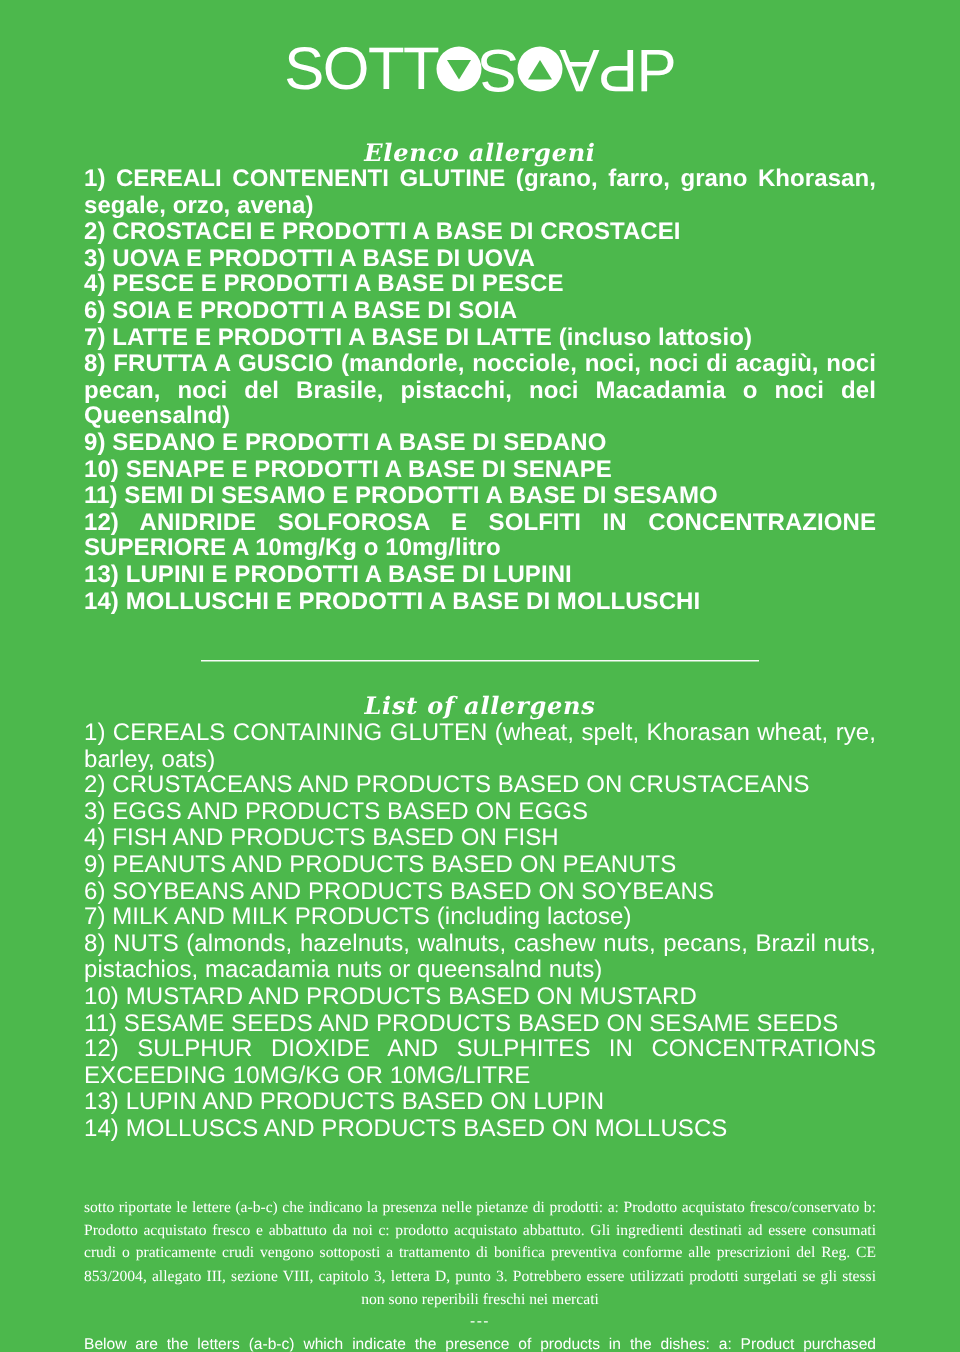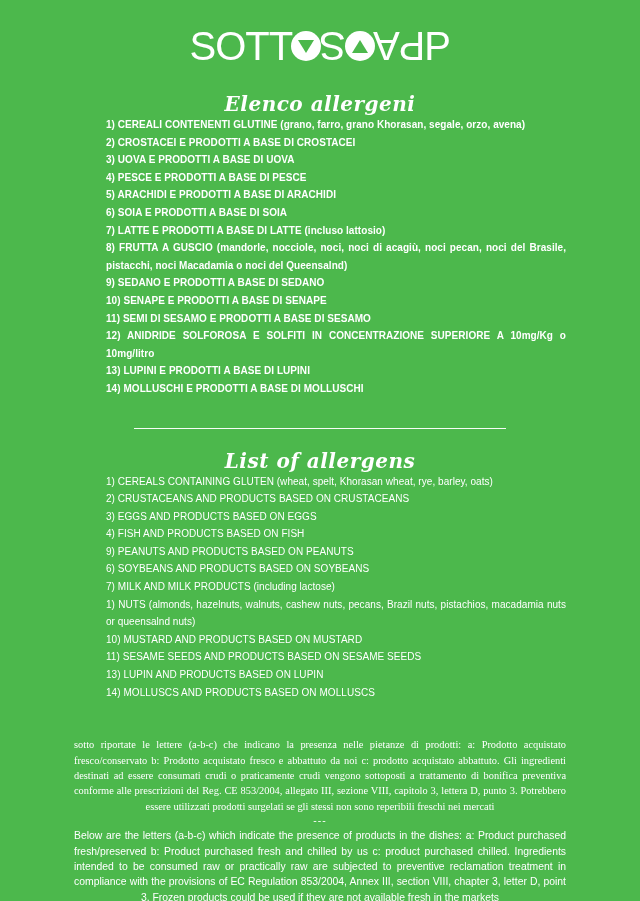--- a/index.html
+++ b/index.html
@@ -13,21 +13,21 @@
     font-family: "Liberation Sans", sans-serif;
     color: #ffffff;
     overflow: hidden;
     position: relative;
   }
 
   .page {
     width: 640px;
     height: 634px;
     box-sizing: border-box;
-    padding: 0 74px;
+    padding: 0 56px;
     position: relative;
   }
 
   
   .logo-block {
     padding-top: 22px;
     text-align: center;
   }
   .wordmark {
     display: flex;
@@ -78,21 +78,21 @@
     letter-spacing: 2.5px;
     margin-top: 3px;
     color: #ffffff;
   }
 
   
   .script-heading {
     font-family: "DejaVu Serif", serif;
     font-style: italic;
     font-weight: bold;
-    font-size: 20px;
+    font-size: 16px;
     text-align: center;
     letter-spacing: 0.5px;
     color: #ffffff;
   }
   .heading-it { margin-top: 22px; }
   .heading-en { margin-top: 20px; }
 
   
   .divider {
     height: 1px;
@@ -104,24 +104,23 @@
   .divider-wrap { margin-top: 30px; }
 
   
   .allergen-list {
     margin-top: 16px;
   }
   .allergen-list li {
     list-style: none;
     text-align: justify;
     text-justify: inter-word;
-    font-size: 10px;
+    font-size: 16px;
     line-height: 17.6px;
     color: #ffffff;
-    margin-left: 32px;
   }
   ul.allergen-list {
     margin: 0;
     padding: 0;
   }
   .list-it li {
     font-weight: bold;
     letter-spacing: 0.05px;
   }
   .list-en li {
@@ -170,21 +169,20 @@
     </div>
   </div>
 
   <div class="script-heading heading-it">Elenco allergeni</div>
 
   <ul class="allergen-list list-it">
     <li>1) CEREALI CONTENENTI GLUTINE (grano, farro, grano Khorasan, segale, orzo, avena)</li>
     <li>2) CROSTACEI E PRODOTTI A BASE DI CROSTACEI</li>
     <li>3) UOVA E PRODOTTI A BASE DI UOVA</li>
     <li>4) PESCE E PRODOTTI A BASE DI PESCE</li>
-    <li>5) ARACHIDI E PRODOTTI A BASE DI ARACHIDI</li>
     <li>6) SOIA E PRODOTTI A BASE DI SOIA</li>
     <li>7) LATTE E PRODOTTI A BASE DI LATTE (incluso lattosio)</li>
     <li>8) FRUTTA A GUSCIO (mandorle, nocciole, noci, noci di acagiù, noci pecan, noci del Brasile, pistacchi, noci Macadamia o noci del Queensalnd)</li>
     <li>9) SEDANO E PRODOTTI A BASE DI SEDANO</li>
     <li>10) SENAPE E PRODOTTI A BASE DI SENAPE</li>
     <li>11) SEMI DI SESAMO E PRODOTTI A BASE DI SESAMO</li>
     <li>12) ANIDRIDE SOLFOROSA E SOLFITI IN CONCENTRAZIONE SUPERIORE A 10mg/Kg o 10mg/litro</li>
     <li>13) LUPINI E PRODOTTI A BASE DI LUPINI</li>
     <li>14) MOLLUSCHI E PRODOTTI A BASE DI MOLLUSCHI</li>
   </ul>
@@ -196,23 +194,24 @@
   <div class="script-heading heading-en">List of allergens</div>
 
   <ul class="allergen-list list-en">
     <li>1) CEREALS CONTAINING GLUTEN (wheat, spelt, Khorasan wheat, rye, barley, oats)</li>
     <li>2) CRUSTACEANS AND PRODUCTS BASED ON CRUSTACEANS</li>
     <li>3) EGGS AND PRODUCTS BASED ON EGGS</li>
     <li>4) FISH AND PRODUCTS BASED ON FISH</li>
     <li>9) PEANUTS AND PRODUCTS BASED ON PEANUTS</li>
     <li>6) SOYBEANS AND PRODUCTS BASED ON SOYBEANS</li>
     <li>7) MILK AND MILK PRODUCTS (including lactose)</li>
-    <li>1) NUTS (almonds, hazelnuts, walnuts, cashew nuts, pecans, Brazil nuts, pistachios, macadamia nuts or queensalnd nuts)</li>
+    <li>8) NUTS (almonds, hazelnuts, walnuts, cashew nuts, pecans, Brazil nuts, pistachios, macadamia nuts or queensalnd nuts)</li>
     <li>10) MUSTARD AND PRODUCTS BASED ON MUSTARD</li>
     <li>11) SESAME SEEDS AND PRODUCTS BASED ON SESAME SEEDS</li>
+    <li>12) SULPHUR DIOXIDE AND SULPHITES IN CONCENTRATIONS EXCEEDING 10MG/KG OR 10MG/LITRE</li>
     <li>13) LUPIN AND PRODUCTS BASED ON LUPIN</li>
     <li>14) MOLLUSCS AND PRODUCTS BASED ON MOLLUSCS</li>
   </ul>
 
   <div class="footnote footnote-it">sotto riportate le lettere (a-b-c) che indicano la presenza nelle pietanze di prodotti: a: Prodotto acquistato fresco/conservato b: Prodotto acquistato fresco e abbattuto da noi c: prodotto acquistato abbattuto. Gli ingredienti destinati ad essere consumati crudi o praticamente crudi vengono sottoposti a trattamento di bonifica preventiva conforme alle prescrizioni del Reg. CE 853/2004, allegato III, sezione VIII, capitolo 3, lettera D, punto 3. Potrebbero essere utilizzati prodotti surgelati se gli stessi non sono reperibili freschi nei mercati</div>
   <div class="sep">---</div>
   <div class="footnote footnote-en">Below are the letters (a-b-c) which indicate the presence of products in the dishes: a: Product purchased fresh/preserved b: Product purchased fresh and chilled by us c: product purchased chilled. Ingredients intended to be consumed raw or practically raw are subjected to preventive reclamation treatment in compliance with the provisions of EC Regulation 853/2004, Annex III, section VIII, chapter 3, letter D, point 3. Frozen products could be used if they are not available fresh in the markets</div>
 
 </div>
 

